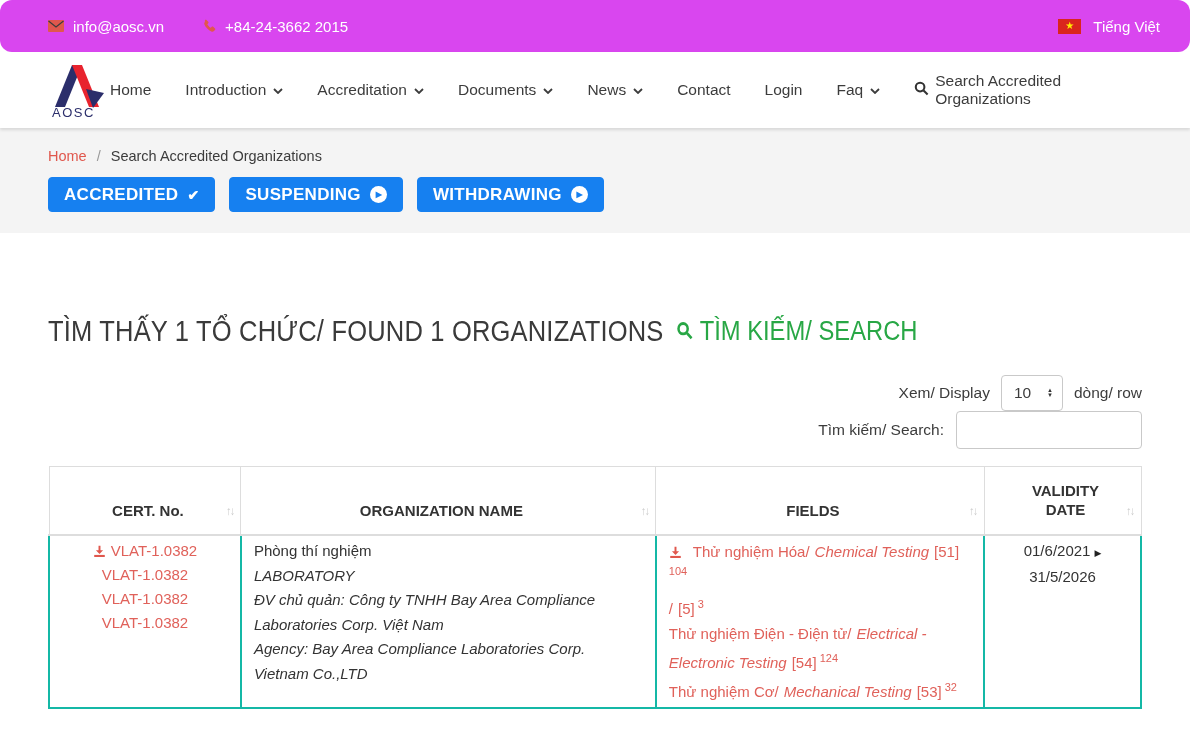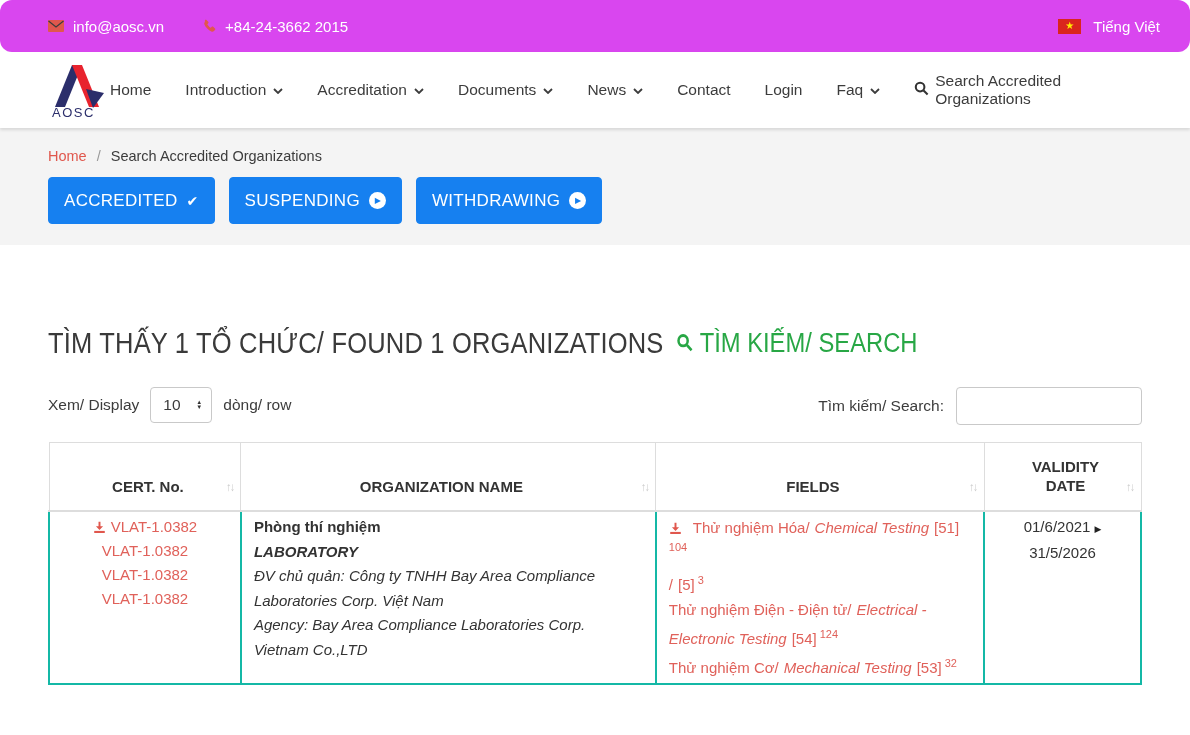--- a/index.html
+++ b/index.html
@@ -26,52 +26,52 @@
   .chev { display:inline-flex; margin-top:2px; color:#3c3c3c; }
   .msearch { display:flex; align-items:center; gap:6px; cursor:pointer; }
   
   .band { background:#f4f4f4; padding:20px 48px 21px; }
   .crumb { display:flex; align-items:center; gap:10px; font-size:14.5px; }
   .crumb .home { color:#e0574d; cursor:pointer; }
   .crumb .sep { color:#9a9a9a; }
   .crumb .cur { color:#3c3c3c; }
   .bbtns { display:flex; gap:14px; margin-top:13px; }
   .btn-blue { background:#1680f0; border:1px solid #1680f0; color:#fff; border-radius:4px;
-              font-size:17px; font-weight:normal; letter-spacing:.3px; padding:0 15px; height:47px;
+              font-size:17px; font-weight:bold; letter-spacing:.3px; padding:0 15px; height:35px;
               display:inline-flex; align-items:center; gap:9px; cursor:pointer; }
   .btn-blue .ck { font-size:14px; }
   .btn-blue .circ { width:17px; height:17px; background:#fff; color:#1680f0; border-radius:50%;
                     display:inline-flex; align-items:center; justify-content:center; font-size:8px; padding-left:1px; }
   
   .main { padding:82px 48px 0; }
   .h1row { transform:scaleX(.88); transform-origin:left center; white-space:nowrap;
            display:flex; align-items:center; gap:14px; }
   .h1row h1 { margin:0; font-size:29px; font-weight:400; color:#3a3a3a; letter-spacing:.2px; }
   .hsearch { color:#28a745; font-size:27px; display:flex; align-items:center; gap:8px; cursor:pointer; }
-  .ctrls { margin-top:27px; display:flex; align-items:flex-start; justify-content:space-between; }
+  .ctrls { margin-top:27px; display:flex; align-items:flex-end; justify-content:space-between;flex-direction:column; }
   .ctrl-l { display:flex; align-items:center; gap:11px; font-size:15.5px; color:#3c3c3c; }
   .pagesel { border:1px solid #c9c9c9; border-radius:4px; height:36px; width:62px; padding:0 9px 0 12px;
              display:inline-flex; align-items:center; justify-content:space-between; background:#fff; cursor:pointer; }
   .updown { display:flex; flex-direction:column; font-size:6px; line-height:5px; color:#333; }
   .ctrl-r { display:flex; align-items:center; gap:12px; font-size:15.5px; color:#3c3c3c; }
   .sinput { width:186px; height:38px; border:1px solid #c9c9c9; border-radius:4px; padding:0 10px;
             font-size:15px; font-family:inherit; outline:none; }
   
   table { width:100%; border-collapse:collapse; margin-top:17px; font-size:15px; }
   th { border:1px solid #ddd; border-bottom-width:2px; vertical-align:bottom; padding:14px 26px 15px 12px;
        font-weight:bold; color:#333; position:relative; cursor:pointer; background:#fff; }
   th .sort { position:absolute; right:7px; bottom:17px; color:#cbcbcb; font-size:11.5px; letter-spacing:-2px; }
   th.c { text-align:center;padding-left:32px; }
   td { border:2px solid #14b8a6; vertical-align:top; padding:3px 12px; line-height:24px; }
   .col-cert { width:195px; } .col-org { width:424px;margin-top:6px; } .col-fields { width:335px; } .col-val { width:158px; }
   th.col-val span.wrapcap { display:inline-block; max-width:80px; line-height:19px; }
   td.cert { text-align:center; color:#e0615a; }
   td.cert a { color:#e0615a; text-decoration:none; cursor:pointer; }
   td.cert .dl { margin-right:5px; position:relative; top:2px; }
-  .bold { font-weight:bold; } .it { font-style:italic; }
+  .bold { font-weight:normal; } .it { font-style:italic; }
   td.org div { line-height:24.5px; }
   td.fields { color:#e0615a; line-height:25px; }
   .fe span + span { margin-left:5px; }
   .fe sup { font-size:11px; margin-left:3px; }
   .fe sup.block { display:block; margin:0 0 14px; line-height:14px; }
   .fe .dl { margin-right:6px; position:relative; top:2px; }
   td.val { text-align:center; color:#333; }
   .tri { font-size:9px; margin-left:4px; color:#222; }
   
   .tfoot { margin-top:13px; display:flex; align-items:center; justify-content:space-between; }

